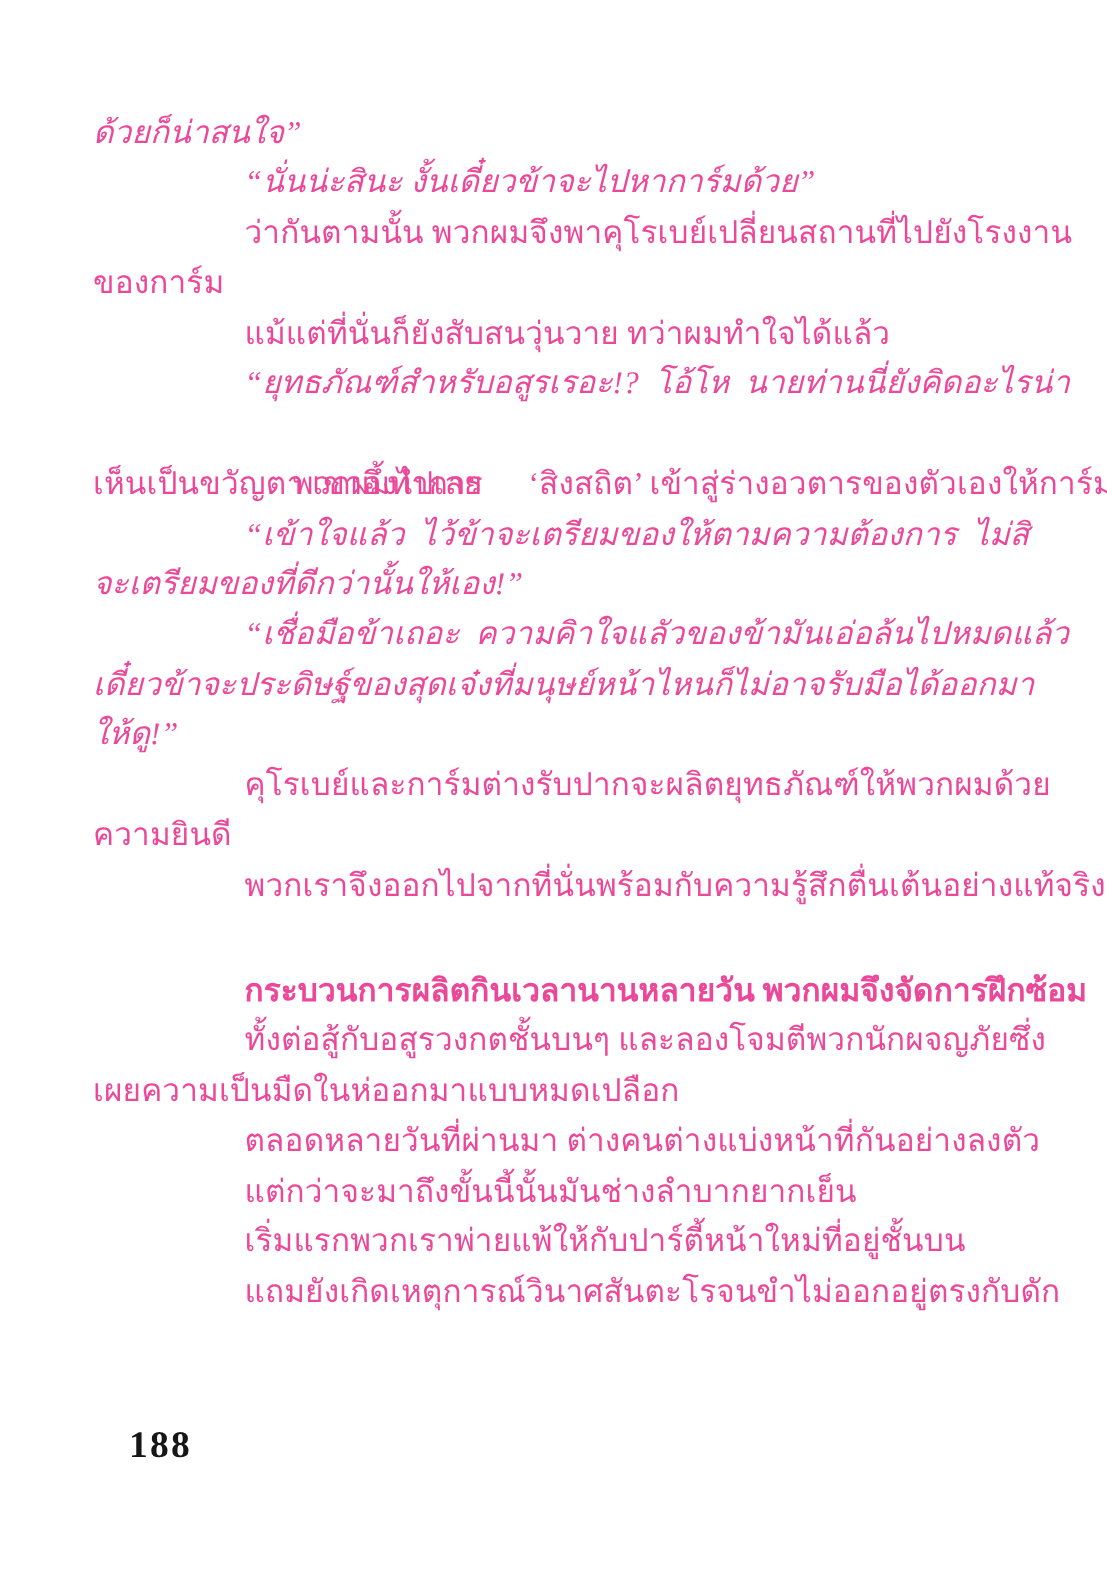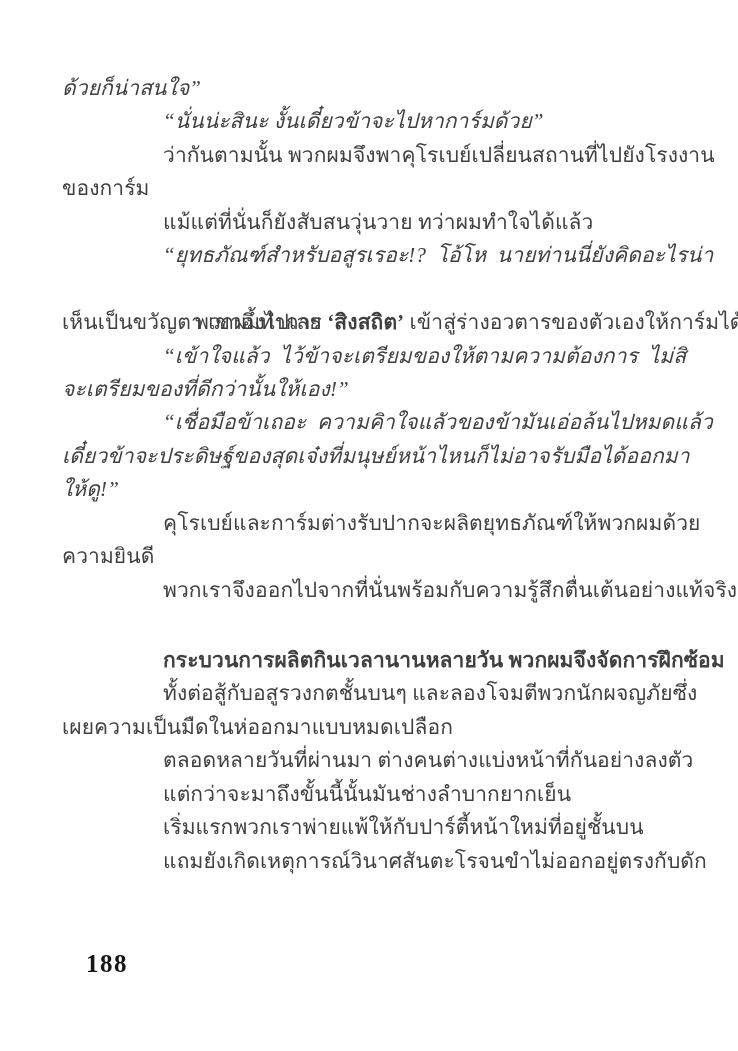--- a/index.html
+++ b/index.html
@@ -20,27 +20,27 @@
     position: absolute;
     left: 62px;
     top: 72px;
     width: 625px;
   }
   .line {
     font-size: 21px;
     line-height: 33.45px;
     height: 33.45px;
     white-space: pre;          
-    color: #404040;
+    color: #ec4899;
     letter-spacing: 0.1px;
   }
   .indent { padding-left: 101px; }
   .italic { font-style: italic; }
   .gap    { margin-top: 37px; font-weight: bold; }   
-  .bold   { font-weight: 700; }
+  .bold   { font-weight: 400; margin-left: 25px; }
   .page-number {
     position: absolute;
     left: 86px;
     top: 950px;
     font-family: "Liberation Serif", "DejaVu Serif", serif;
     font-size: 25px;
     font-weight: 600;
     letter-spacing: 1.5px;
     color: #161616;
   }

